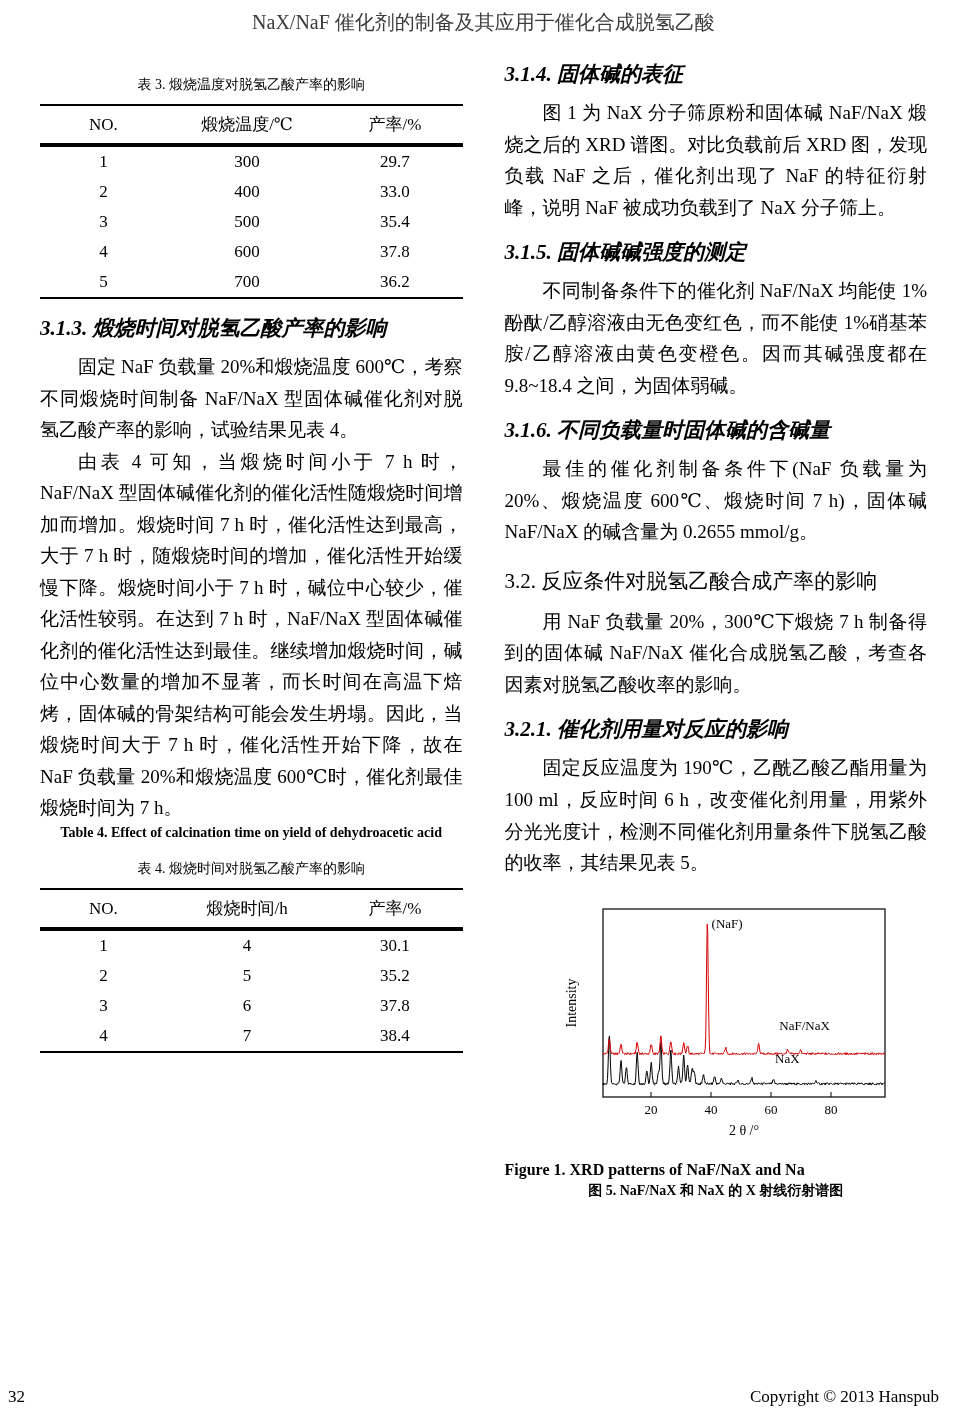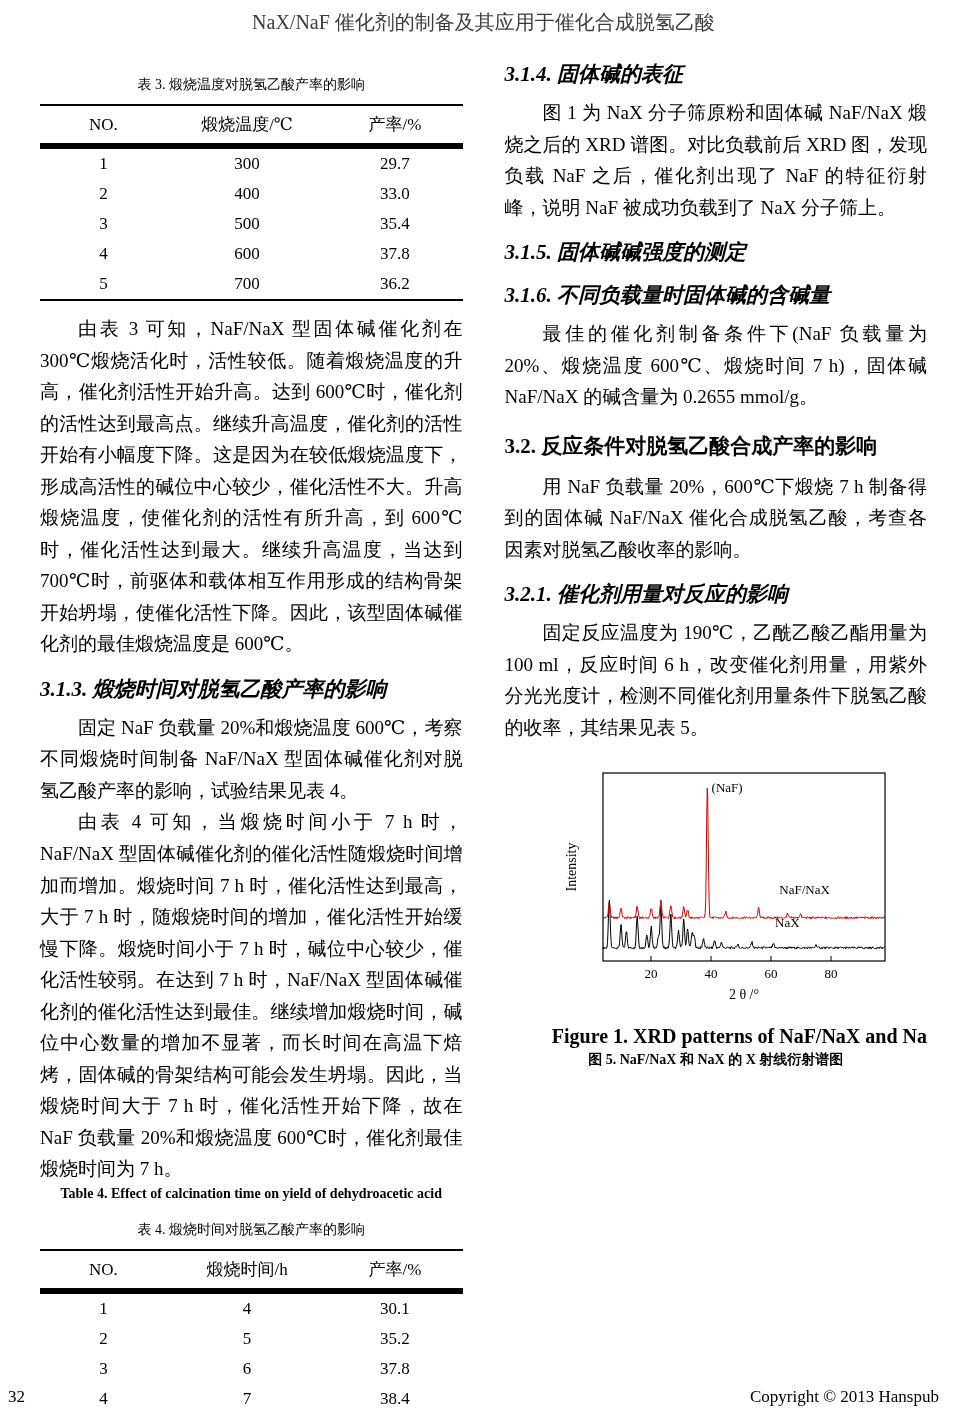--- a/index.html
+++ b/index.html
@@ -10,40 +10,40 @@
     font-family: "Liberation Serif", "DejaVu Serif", serif;
     position: relative; overflow: hidden;
   }
   .running-header { text-align: center; font-size: 20px; color: #3c3c3c; padding-top: 9px; }
   .columns { display: flex; gap: 42px; padding: 0 40px; margin-top: 22px; }
   .col { flex: 1; min-width: 0; }
 
   p.body { font-size: 19px; line-height: 1.66; text-align: justify; margin: 0; }
   p.indent { text-indent: 2em; }
   h3.sub { font-size: 21px; font-weight: bold; margin: 15px 0 9px; font-style: italic; }
-  h2.sec { font-size: 21px; font-weight: bold; margin: 19px 0 11px; }
+  h2.sec { font-size: 21px; font-weight: normal; margin: 19px 0 11px; }
 
   .caption-en { font-size: 14px; font-weight: bold; text-align: center; line-height: 1.3; }
   .caption-zh { font-size: 14px; font-weight: normal; text-align: center; margin-top: 18px; }
   .tbl-caps { }
 
   table.data {
     width: 100%; border-collapse: collapse;
     margin-top: 10px; margin-bottom: 12px;
     border-top: 2px solid #000; border-bottom: 2px solid #000;
     font-size: 17px;
   }
-  table.data th { font-weight: normal; border-bottom: 6px solid #000000; padding: 7px 4px; text-align: center; }
+  table.data th { font-weight: normal; border-bottom: 4px solid #000000; padding: 7px 4px; text-align: center; }
   table.data td { padding: 5px 4px; text-align: center; }
   table.data .c1 { width: 30%; }
   table.data .c2 { width: 38%; }
   table.data .c3 { width: 32%; }
 
   figure.xrd { margin: 24px 0 0 58px; width: 330px; }
-  .fig-caption-en { font-size: 20px; font-weight: bold; text-align: right; margin-top: 12px; }
+  .fig-caption-en { font-size: 16px; font-weight: bold; text-align: left; margin-top: 12px; }
   .fig-caption-zh { font-size: 14px; font-weight: bold; text-align: center; margin-top: 3px; }
 
   .footer {
     position: absolute; left: 8px; right: 28px; bottom: 7px;
     display: flex; justify-content: space-between; font-size: 17px;
   }
 </style>
 </head>
 <body>
 
@@ -87,21 +87,20 @@
             <td>37.8</td>
           </tr>
           <tr>
             <td>5</td>
             <td>700</td>
             <td>36.2</td>
           </tr>
         </tbody>
       </table>
 
-      <p class="body indent">由表 3 可知，NaF/NaX 型固体碱催化剂在 300℃煅烧活化时，活性较低。随着煅烧温度的升高，催化剂活性开始升高。达到 600℃时，催化剂的活性达到最高点。继续升高温度，催化剂的活性开始有小幅度下降。这是因为在较低煅烧温度下，形成高活性的碱位中心较少，催化活性不大。升高煅烧温度，使催化剂的活性有所升高，到 600℃时，催化活性达到最大。继续升高温度，当达到 700℃时，前驱体和载体相互作用形成的结构骨架开始坍塌，使催化活性下降。因此，该型固体碱催化剂的最佳煅烧温度是 600℃。</p>
 
       <h3 class="sub">3.1.3.  煅烧时间对脱氢乙酸产率的影响</h3>
       <p class="body indent">固定 NaF 负载量 20%和煅烧温度 600℃，考察不同煅烧时间制备 NaF/NaX 型固体碱催化剂对脱氢乙酸产率的影响，试验结果见表 4。</p>
       <p class="body indent">由表 4 可知，当煅烧时间小于 7 h 时，NaF/NaX 型固体碱催化剂的催化活性随煅烧时间增加而增加。煅烧时间 7 h 时，催化活性达到最高，大于 7 h 时，随煅烧时间的增加，催化活性开始缓慢下降。煅烧时间小于 7 h 时，碱位中心较少，催化活性较弱。在达到 7 h 时，NaF/NaX 型固体碱催化剂的催化活性达到最佳。继续增加煅烧时间，碱位中心数量的增加不显著，而长时间在高温下焙烤，固体碱的骨架结构可能会发生坍塌。因此，当煅烧时间大于 7 h 时，催化活性开始下降，故在 NaF 负载量 20%和煅烧温度 600℃时，催化剂最佳煅烧时间为 7 h。</p>
 
       <div class="caption-en tbl-caps">Table 4. Effect of calcination time on yield of dehydroacetic acid</div>
       <div class="caption-zh">表 4.  煅烧时间对脱氢乙酸产率的影响</div>
 
       <table class="data">
         <thead>
@@ -137,26 +136,27 @@
       </table>
 
     </div>
 
     <div class="col">
 
       <h3 class="sub" style="margin-top:2px">3.1.4.  固体碱的表征</h3>
       <p class="body indent">图 1 为 NaX 分子筛原粉和固体碱 NaF/NaX 煅烧之后的 XRD 谱图。对比负载前后 XRD 图，发现负载 NaF 之后，催化剂出现了 NaF 的特征衍射峰，说明 NaF 被成功负载到了 NaX 分子筛上。</p>
 
       <h3 class="sub">3.1.5.  固体碱碱强度的测定</h3>
+      <p class="body indent">不同制备条件下的催化剂 NaF/NaX 均能使 1%酚酞/乙醇溶液由无色变红色，而不能使 1%硝基苯胺/乙醇溶液由黄色变橙色。因而其碱强度都在 9.8~18.4 之间，为固体弱碱。</p>
 
       <h3 class="sub">3.1.6.  不同负载量时固体碱的含碱量</h3>
       <p class="body indent">最佳的催化剂制备条件下(NaF 负载量为 20%、煅烧温度 600℃、煅烧时间 7 h)，固体碱 NaF/NaX 的碱含量为 0.2655 mmol/g。</p>
 
       <h2 class="sec">3.2.  反应条件对脱氢乙酸合成产率的影响</h2>
-      <p class="body indent">用 NaF 负载量 20%，600℃下煅烧 7 h 制备得到的固体碱 NaF/NaX 催化合成脱氢乙酸，考查各因素对脱氢乙酸收率的影响。</p>
+      <p class="body indent">用 NaF 负载量 20%，300℃下煅烧 7 h 制备得到的固体碱 NaF/NaX 催化合成脱氢乙酸，考查各因素对脱氢乙酸收率的影响。</p>
 
       <h3 class="sub">3.2.1.  催化剂用量对反应的影响</h3>
       <p class="body indent">固定反应温度为 190℃，乙酰乙酸乙酯用量为 100 ml，反应时间 6 h，改变催化剂用量，用紫外分光光度计，检测不同催化剂用量条件下脱氢乙酸的收率，其结果见表 5。</p>
 
       <figure class="xrd">
         <svg id="xrd-svg" width="330" height="242" viewBox="0 0 330 242">
             <rect x="40" y="6" width="282" height="188" fill="none" stroke="#000" stroke-width="1.2"></rect>
             <line x1="88" y1="194" x2="88" y2="189" stroke="#000" stroke-width="1"></line>
             <text x="88" y="211" text-anchor="middle" font-size="13" font-family="&quot;Liberation Serif&quot;, serif" fill="#000">20</text>
             <line x1="148" y1="194" x2="148" y2="189" stroke="#000" stroke-width="1"></line>

